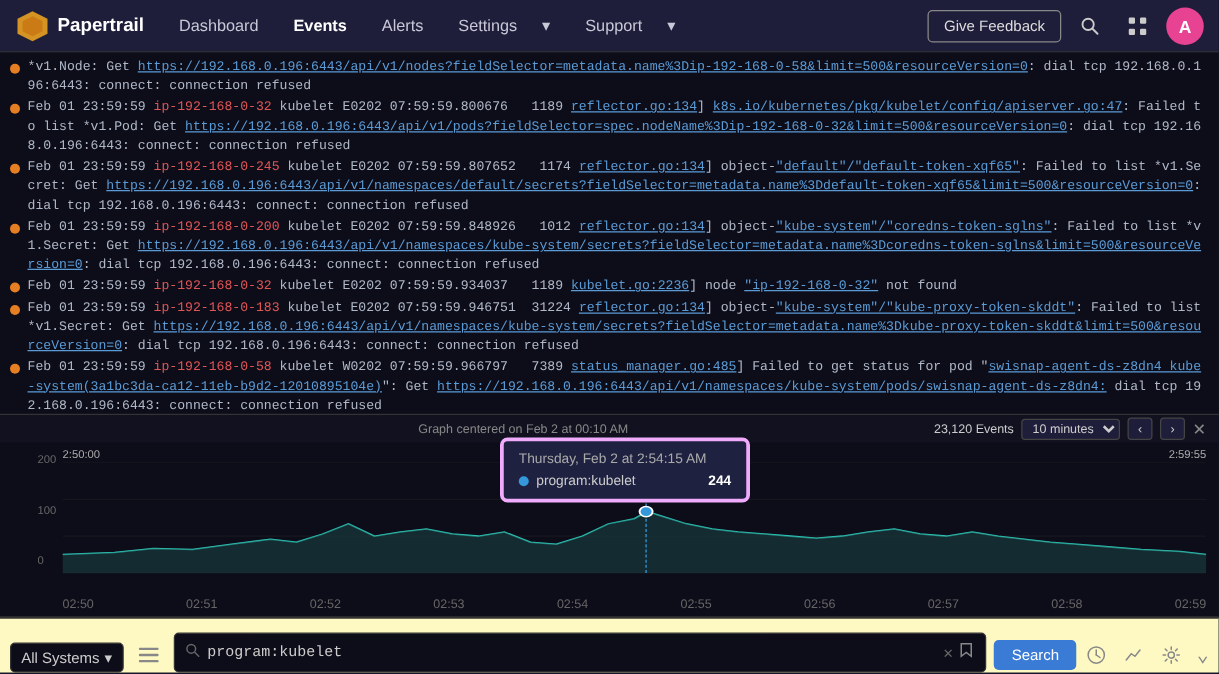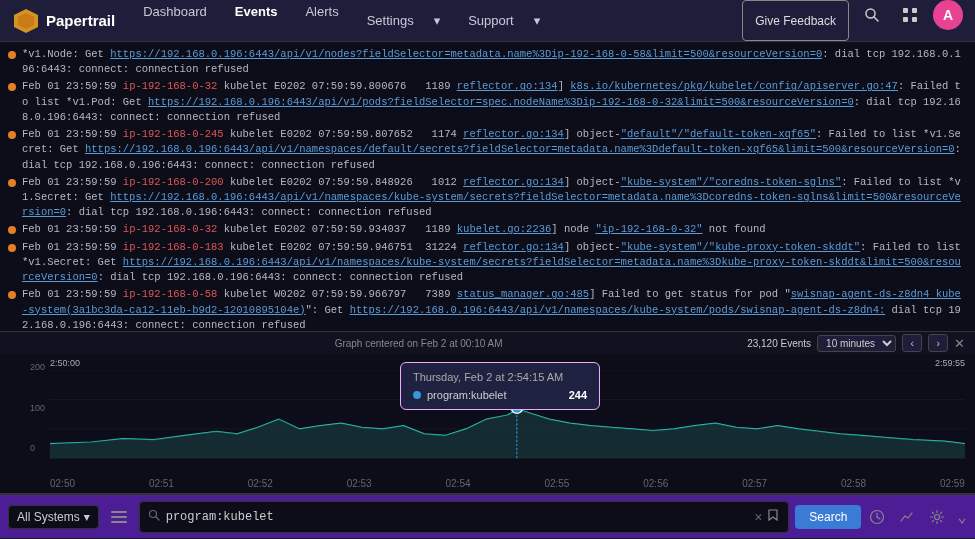--- a/index.html
+++ b/index.html
@@ -9,20 +9,21 @@
       color: #c8c8c8;
       width: 975px;
       height: 539px;
       overflow: hidden;
       font-size: 11px;
     }
 
     
     .topnav {
       display: flex;
+      align-items: center;
       background: #1e1e3a;
       height: 42px;
       padding: 0 12px;
       gap: 8px;
       border-bottom: 1px solid #333;
     }
     .logo-area {
       display: flex;
       align-items: center;
       gap: 6px;
@@ -210,43 +211,43 @@
       left: 50px;
       top: 22px;
       right: 10px;
       bottom: 22px;
     }
 
     
     .tooltip {
       position: absolute;
       background: #1e2240;
-      border: 1px solid #f0abfc;
+      border: 3px solid #f0abfc;
       border-radius: 6px;
       padding: 8px 12px;
       font-family: sans-serif;
       font-size: 11px;
       color: #ccc;
       pointer-events: none;
       z-index: 10;
       left: 400px;
-      top: 30px;
+      top: 18px;
       min-width: 200px;
     }
     .tooltip-title { color: #aaa; margin-bottom: 6px; font-size: 11px; }
     .tooltip-row { display: flex; align-items: center; gap: 6px; }
     .tooltip-dot { width: 8px; height: 8px; border-radius: 50%; background: #3498db; }
     .tooltip-label { flex: 1; }
     .tooltip-value { color: #fff; font-weight: 600; }
 
     
     .bottom-bar {
       display: flex;
-      align-items: center;
-      background: #4c1d95;
+      align-items: flex-end;
+      background: #fef9c3;
       height: 44px;
       padding: 0 8px;
       gap: 6px;
       border-top: 1px solid #333;
     }
     .system-select {
       display: flex;
       align-items: center;
       gap: 4px;
       background: #0d0d1a;

